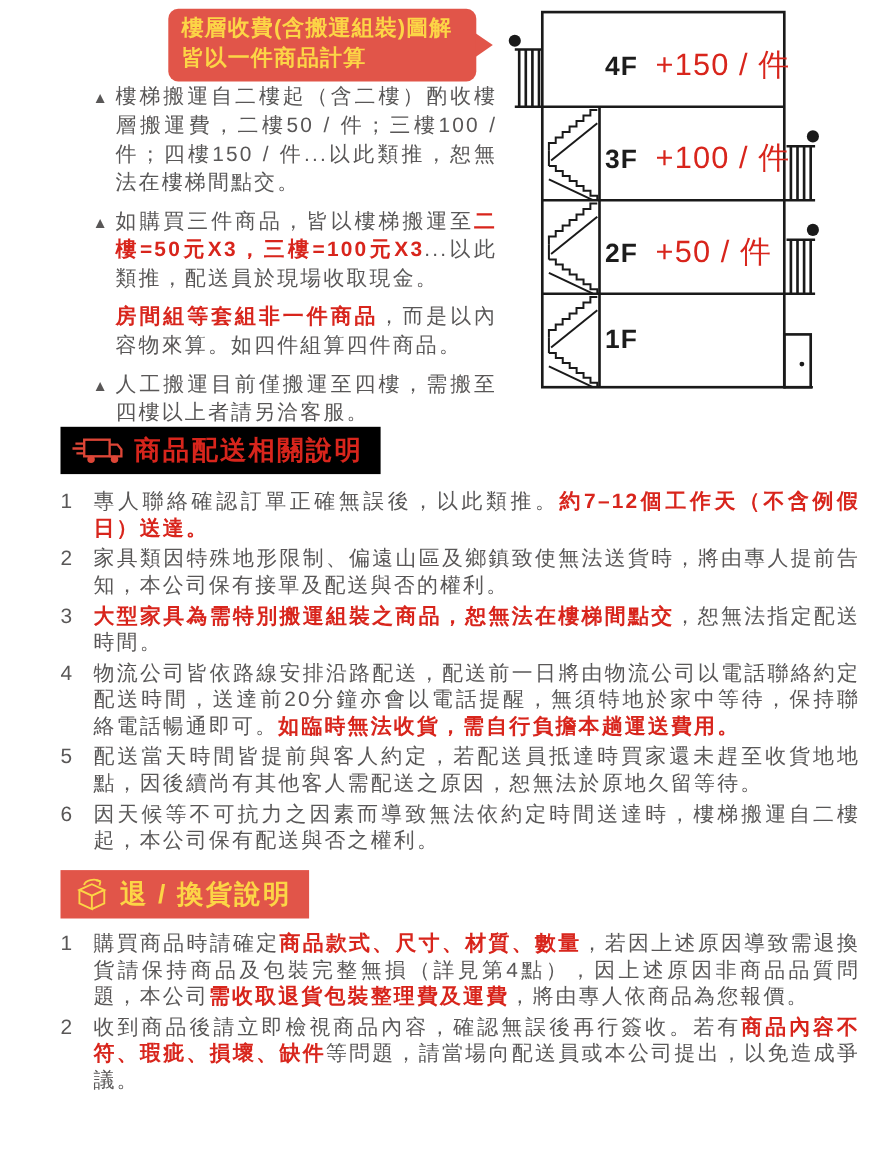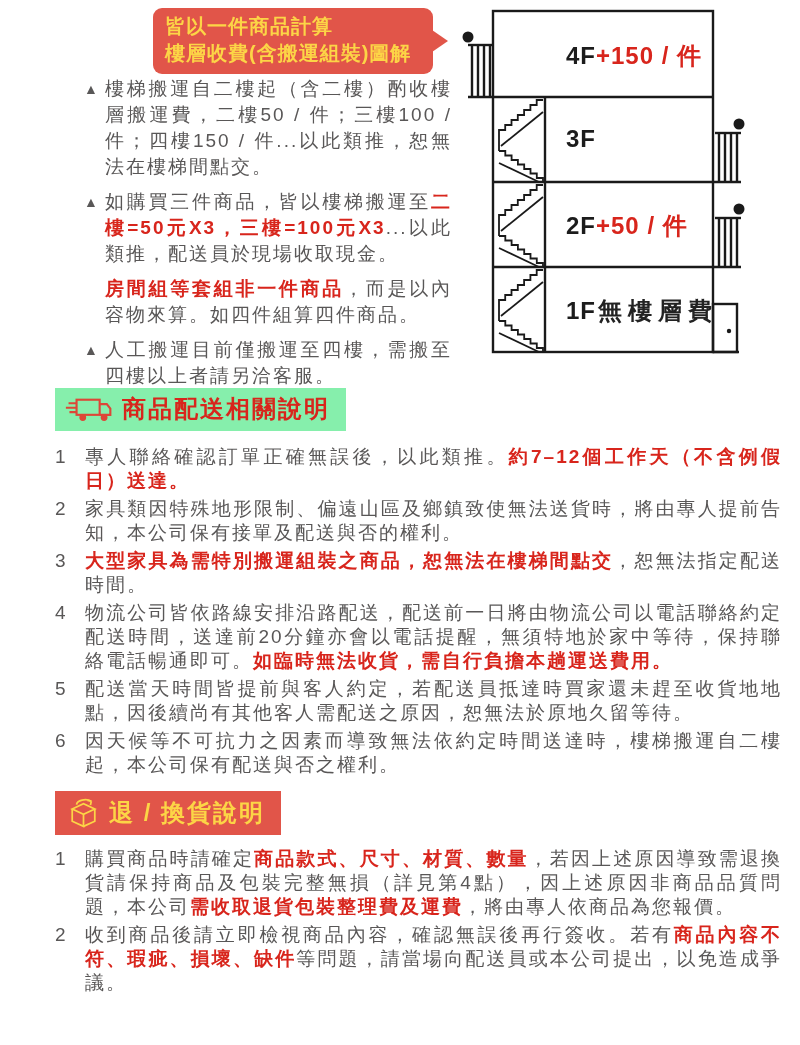--- a/index.html
+++ b/index.html
@@ -23,47 +23,47 @@
     border-left:16px solid #E15549;
   }
 
   
   #notes{position:absolute;left:84px;top:76px;width:368px;}
   .note{display:flex;margin-bottom:9px;font-size:19px;line-height:26px;letter-spacing:2px;}
   .note .bullet{flex:0 0 21px;font-size:14px;line-height:26px;color:#595757;}
   .note .ntext{flex:1;text-align:justify;}
 
   
-  #diagram{position:absolute;left:455px;top:5px;width:290px;height:355px;text-align:right;}
+  #diagram{position:absolute;left:455px;top:5px;width:290px;height:355px;}
   #diagram svg{position:absolute;left:0;top:0;}
   .floor-row{position:absolute;left:95px;display:flex;align-items:baseline;white-space:nowrap;}
   .floor-row .fl{font-size:24px;font-weight:bold;color:#1C1C1C;width:46px;letter-spacing:1px;}
-  .floor-row .fee{font-size:24px;font-weight:bold;color:#D8251C;letter-spacing:1px;}
+  .floor-row .fee{font-size:28px;font-weight:normal;color:#D8251C;letter-spacing:1px;}
   .floor-row .fee.dark{color:#222222;letter-spacing:6px;margin-left:2px;}
 
   
   #main{position:absolute;left:55px;top:388px;width:727px;}
   .sec-header{
     display:inline-flex;align-items:center;gap:9px;
     font-size:24px;font-weight:bold;letter-spacing:2px;
     padding:5px 16px 6px 10px;
   }
-  .sec-header.delivery{background:#86efac;color:#D8251C;margin-bottom:14px;text-align:right;}
+  .sec-header.delivery{background:#000000;color:#D8251C;margin-bottom:14px;text-align:right;}
   .sec-header.returns{background:#E15549;color:#FCD546;margin-top:10px;margin-bottom:12px;padding-left:12px;}
 
   .olist .li{display:flex;margin-bottom:4px;font-size:19px;line-height:24px;letter-spacing:2px;}
   .olist .num{flex:0 0 30px;color:#595757;}
   .olist .li-text{flex:1;text-align:justify;}
 </style>
 </head>
 <body>
 
 <div class="callout">
+  <div>樓層收費(含搬運組裝)圖解</div>
   <div>皆以一件商品計算</div>
-  <div>樓層收費(含搬運組裝)圖解</div>
 </div>
 
 <div id="notes">
     <div class="note">
       <span class="bullet">▲</span>
       <div class="ntext"><span>樓梯搬運自二樓起（含二樓）酌收樓層搬運費，二樓50 / 件；三樓100 / 件；四樓150 / 件...以此類推，恕無法在樓梯間點交。</span></div>
     </div>
     <div class="note">
       <span class="bullet">▲</span>
       <div class="ntext"><span>如購買三件商品，皆以樓梯搬運至</span><span class="red">二樓=50元X3，三樓=100元X3</span><span>...以此類推，配送員於現場收取現金。</span></div>
@@ -121,28 +121,28 @@
     <use href="#stairflight" transform="translate(0,177)"></use>
     <use href="#stairflight" transform="translate(0,262)"></use>
   </svg>
   <div id="floor-labels">
       <div class="floor-row" style="top: 35px;">
         <span class="fl">4F</span>
         <span class="fee">+150 / 件</span>
       </div>
       <div class="floor-row" style="top: 120px;">
         <span class="fl">3F</span>
+        <span class="fee">+100 / 件</span>
       </div>
       <div class="floor-row" style="top: 205px;">
         <span class="fl">2F</span>
         <span class="fee">+50 / 件</span>
       </div>
       <div class="floor-row" style="top: 290px;">
         <span class="fl">1F</span>
-        <span class="fee dark">無樓層費</span>
       </div>
     </div>
 </div>
 
 <div id="main">
 
   <div>
     <div class="sec-header delivery">
       <svg width="48" height="29" viewBox="0 0 54 32">
         <g stroke="#DD4637" stroke-width="2.4" fill="none">

